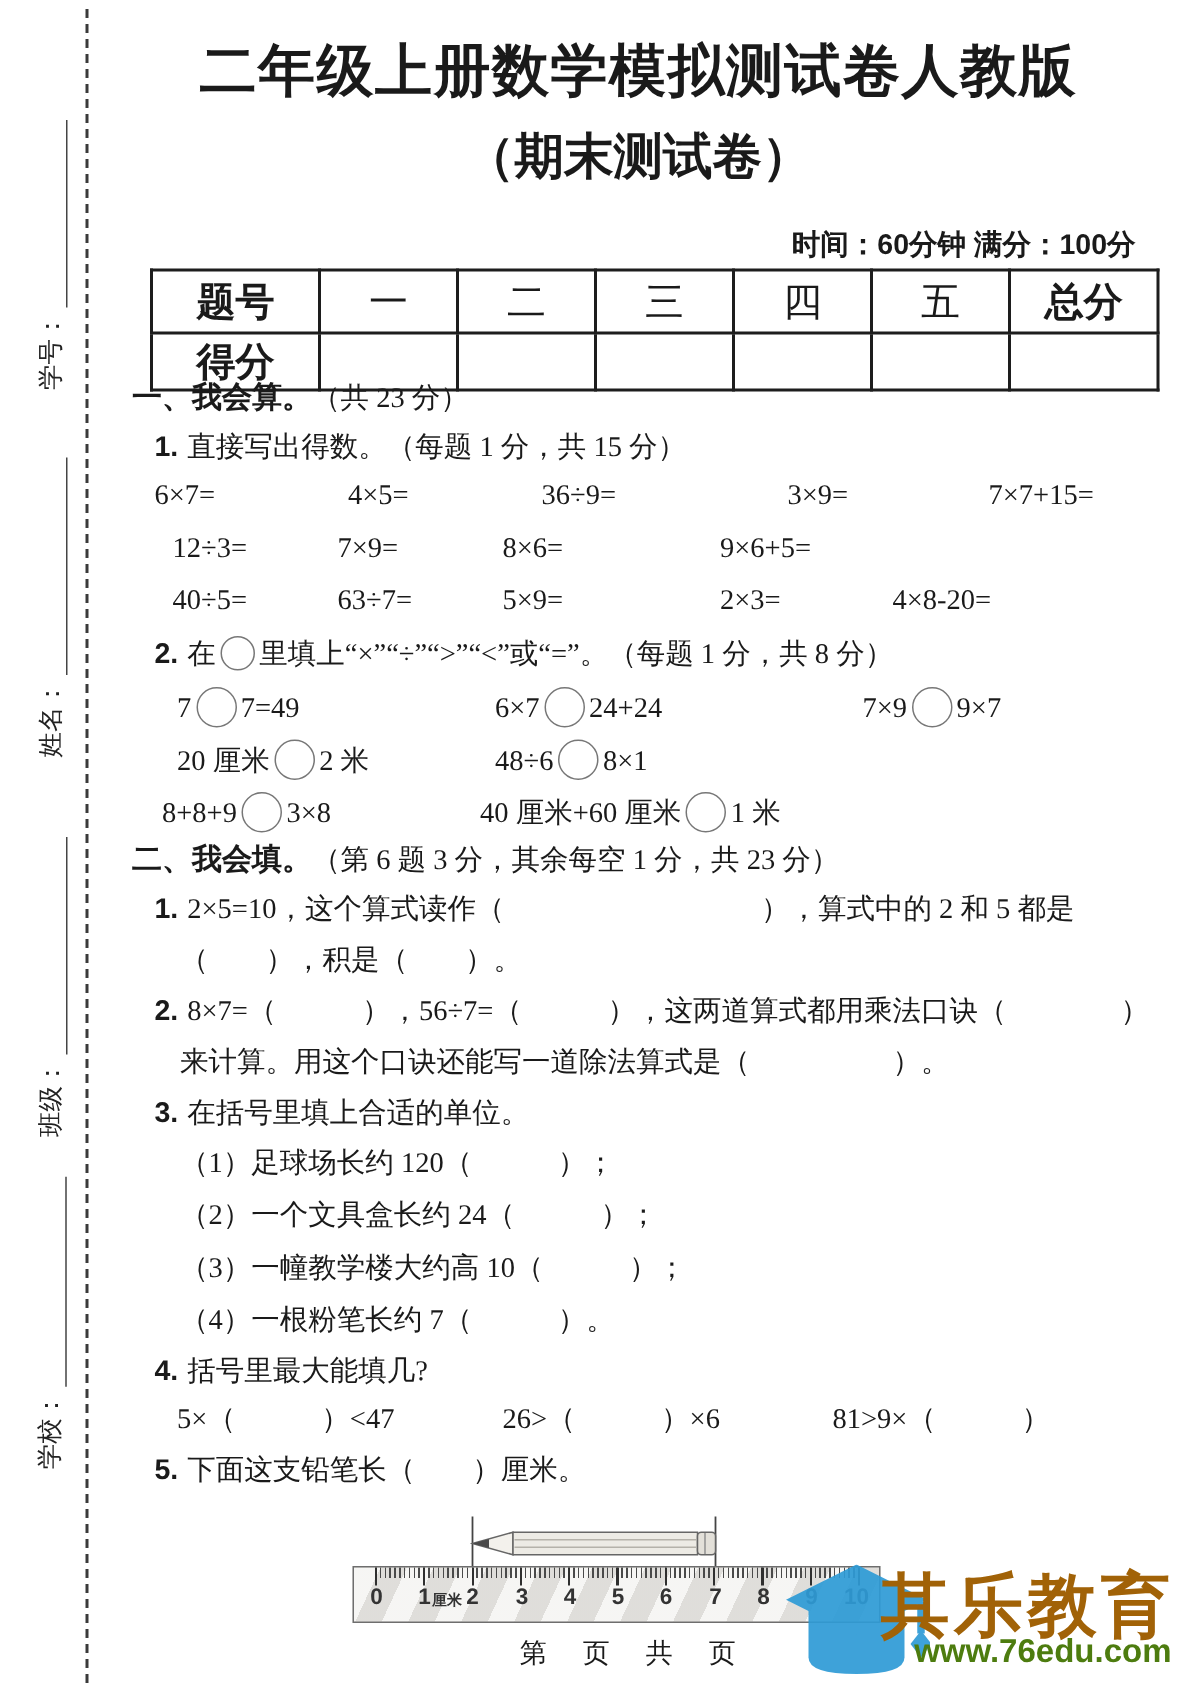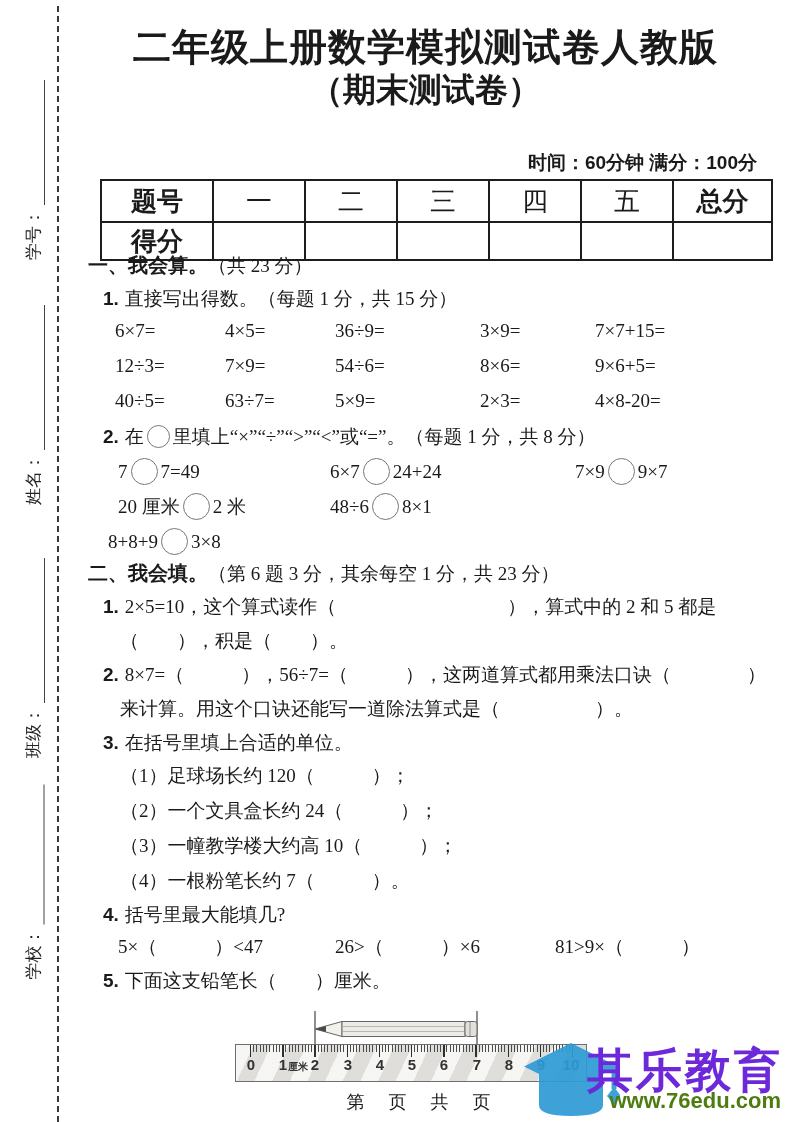--- a/index.html
+++ b/index.html
@@ -8,21 +8,21 @@
   .abs{position:absolute;}
   .sans{font-family:"Liberation Sans", sans-serif;}
   
   .fold-line{left:57px;top:6px;bottom:0;width:0;border-left:2px dashed #3a3a3a;}
   
   .side-field{height:26px;display:flex;align-items:flex-end;transform:rotate(-90deg);}
   .side-field .lbl{font-family:"Liberation Sans", sans-serif;font-size:17px;color:#222;white-space:nowrap;line-height:22px;}
   .side-field .wline{flex:1;border-bottom:1.6px solid #444;margin-left:4px;height:18px;}
   
   .title{left:58px;top:22px;width:735px;text-align:center;font-size:38px;font-weight:bold;letter-spacing:1px;}
-  .subtitle{left:58px;top:68px;width:735px;text-align:center;font-size:33px;font-weight:bold;}
+  .subtitle{left:58px;top:82px;width:735px;text-align:center;font-size:33px;font-weight:bold;}
   .exam-info{right:36px;top:150px;font-size:19px;font-weight:600;}
   
   table.score{border-collapse:collapse;table-layout:fixed;width:657px;}
   table.score td{border:2px solid #1d1d1d;text-align:center;font-size:26px;padding:0;}
   .th-row td{height:40px;}
   .sc-row td{height:36px;}
   .bold{font-weight:bold;}
   
   .ln{font-size:19px;line-height:26px;white-space:nowrap;}
   .qnum{font-family:"Liberation Sans", sans-serif;font-weight:bold;margin-right:6px;}
@@ -41,21 +41,21 @@
       repeating-linear-gradient(90deg,#4a4a4a 0 1px,transparent 1px 3.22px) 14px 0 / 324.5px 7px no-repeat,
       repeating-linear-gradient(115deg,rgba(255,255,255,.55) 0 16px,rgba(190,190,188,.28) 16px 32px),
       #eceae6;}
   .ruler .num{position:absolute;top:11px;width:18px;text-align:center;font-family:"Liberation Sans", sans-serif;
       font-size:15px;font-weight:600;color:#333;}
   .ruler .unit{position:absolute;top:15px;left:52px;font-family:"Liberation Sans", sans-serif;font-size:10px;font-weight:600;color:#333;}
   
   .footer{left:0;top:1090px;width:840px;text-align:center;font-size:18px;letter-spacing:3px;}
   
   .wm-brand{right:10px;top:1040px;font-family:"Liberation Sans", sans-serif;font-size:46px;font-weight:bold;
-      color:#6d28d9;letter-spacing:3px;white-space:nowrap;}
+      color:#a16207;letter-spacing:3px;white-space:nowrap;}
   .wm-url{right:12px;top:1088px;font-family:"Liberation Sans", sans-serif;font-size:22px;font-weight:bold;color:#4d7c0f;text-align:right;}
 </style>
 </head>
 <body>
 
 <div class="abs fold-line"></div>
 
 <div class="abs side-field" style="left:-58px;top:157px;width:180px;">
   <span class="lbl">学号：</span>
   <span class="wline"></span>
@@ -103,31 +103,30 @@
 </div>
 
 <div class="abs ln" style="left:88px;top:252px;">
   <span class="sec-h">一、我会算。</span><span class="sec-note">（共 23 分）</span>
 </div>
 
 <div class="abs ln" style="left:103px;top:286px;">
   <span class="qnum">1.</span><span>直接写出得数。（每题 1 分，共 15 分）</span>
 </div>
 
-<div class="abs ln row5" style="left:115px;top:318px;">
+<div class="abs ln row5" style="left:103px;top:318px;gap:19px;">
   <span>6×7=</span>
   <span>4×5=</span>
   <span>36÷9=</span>
   <span>3×9=</span>
   <span>7×7+15=</span>
 </div>
 <div class="abs ln row5" style="left:115px;top:353px;">
   <span>12÷3=</span>
   <span>7×9=</span>
-  <span>54÷6=</span>
   <span>8×6=</span>
   <span>9×6+5=</span>
 </div>
 <div class="abs ln row5" style="left:115px;top:388px;">
   <span>40÷5=</span>
   <span>63÷7=</span>
   <span>5×9=</span>
   <span>2×3=</span>
   <span>4×8-20=</span>
 </div>
@@ -140,20 +139,21 @@
   <span><span>7</span><span class="circ"></span><span>7=49</span></span>
   <span><span>6×7</span><span class="circ"></span><span>24+24</span></span>
   <span><span>7×9</span><span class="circ"></span><span>9×7</span></span>
 </div>
 <div class="abs ln rowq2" style="left:118px;top:493px;">
   <span><span>20 厘米</span><span class="circ"></span><span>2 米</span></span>
   <span><span>48÷6</span><span class="circ"></span><span>8×1</span></span>
 </div>
 <div class="abs ln rowq2b" style="left:108px;top:528px;">
   <span><span>8+8+9</span><span class="circ"></span><span>3×8</span></span>
+  <span><span>40 厘米+60 厘米</span><span class="circ"></span><span>1 米</span></span>
 </div>
 
 <div class="abs ln" style="left:88px;top:560px;">
   <span class="sec-h">二、我会填。</span><span class="sec-note">（第 6 题 3 分，其余每空 1 分，共 23 分）</span>
 </div>
 
 <div class="abs ln" style="left:103px;top:594px;">
   <span class="qnum">1.</span><span>2×5=10，这个算式读作（　　　　　　　　　），算式中的 2 和 5 都是</span>
 </div>
 <div class="abs ln" style="left:120px;top:628px;">

